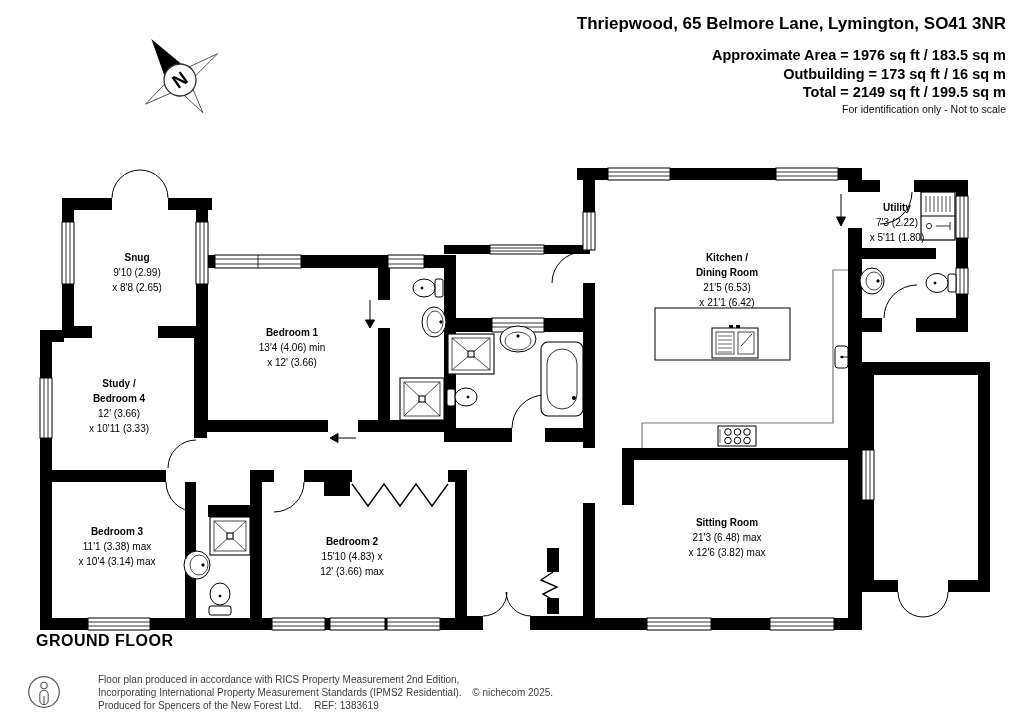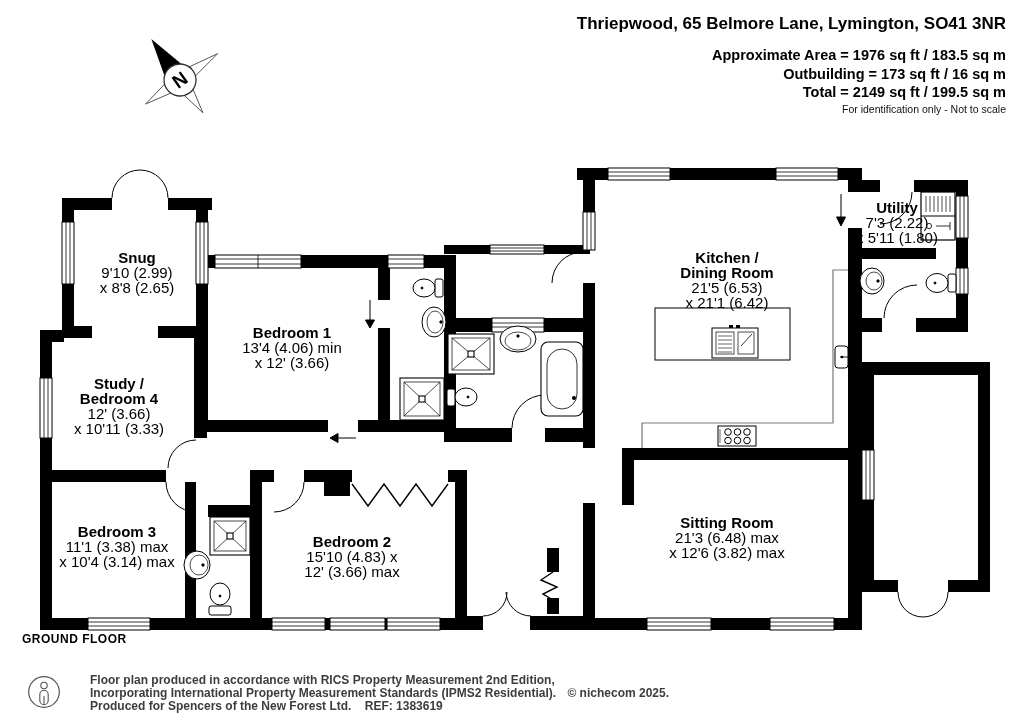--- a/index.html
+++ b/index.html
@@ -5,25 +5,25 @@
   html,body{margin:0;padding:0;background:#fff;}
   #page{position:relative;width:1024px;height:724px;background:#fff;overflow:hidden;
         font-family:"Liberation Sans",sans-serif;color:#000;}
   .abs{position:absolute;}
   
   #title{right:18px;top:14px;font-size:17px;font-weight:bold;white-space:nowrap;}
   #areas{right:18px;top:46px;text-align:right;font-size:14.5px;font-weight:bold;line-height:18.5px;white-space:nowrap;}
   #disclaimer{right:18px;top:103px;font-size:10.5px;color:#111;white-space:nowrap;}
   
   .room-label{position:absolute;transform:translate(-50%,-50%);text-align:center;
-              font-size:15px;line-height:15px;white-space:nowrap;}
+              font-size:10px;line-height:15px;white-space:nowrap;}
   .rname{font-weight:bold;}
   
-  #floor-label{left:22px;top:632px;font-size:12px;font-weight:bold;letter-spacing:.5px;}
-  #footer-text{left:90px;top:674px;font-size:12px;line-height:12.8px;color:#3d3d3d;font-weight:bold;}
+  #floor-label{left:36px;top:632px;font-size:16px;font-weight:bold;letter-spacing:.5px;}
+  #footer-text{left:98px;top:674px;font-size:10px;line-height:12.8px;color:#3d3d3d;}
   svg{display:block;}
   .plan-svg{position:absolute;left:0;top:0;}
 </style>
 </head>
 <body>
 
 <div id="page">
 
   <svg class="plan-svg" width="1024" height="724" viewBox="0 0 1024 724">
 

